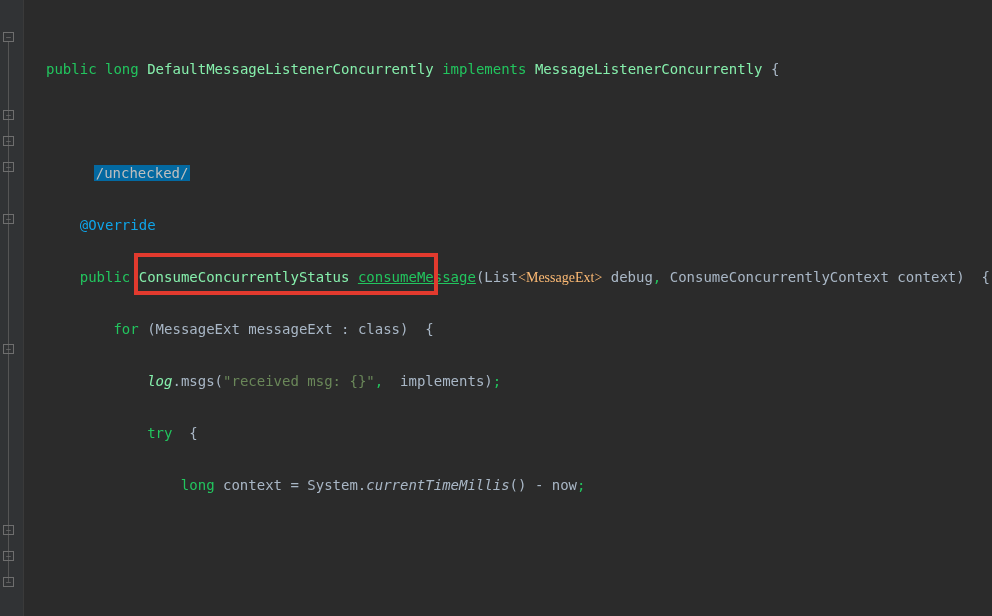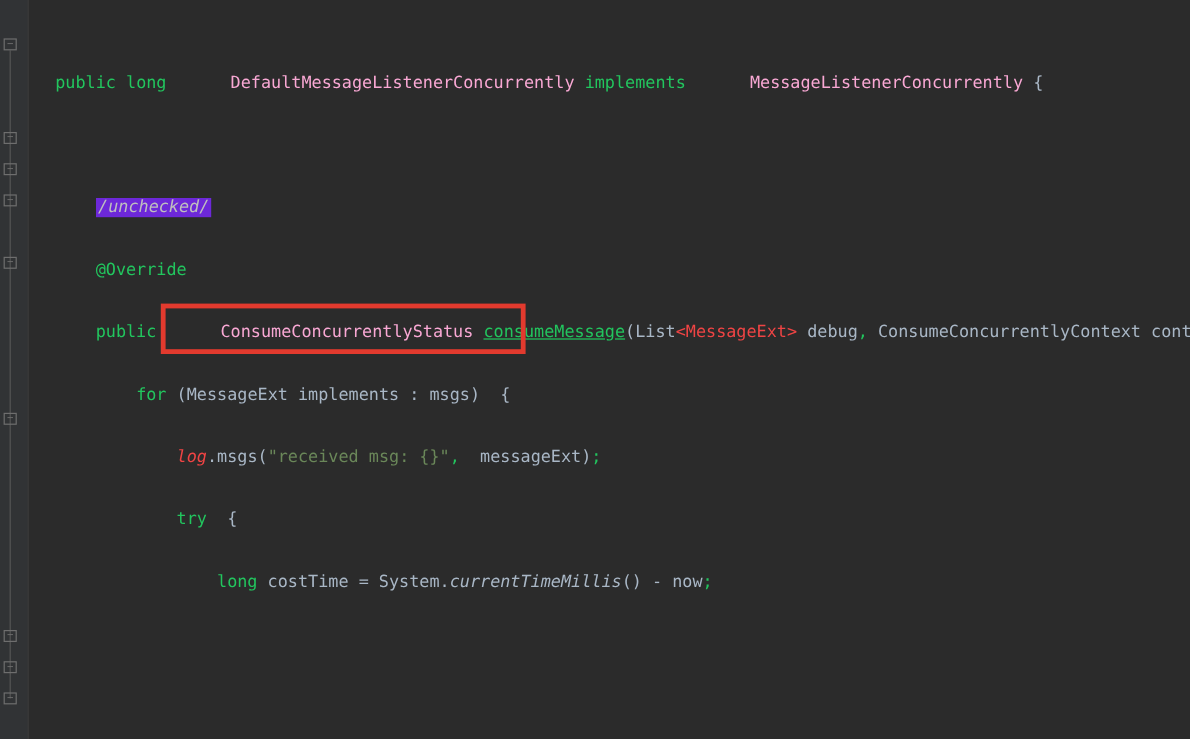--- a/index.html
+++ b/index.html
@@ -47,32 +47,32 @@
     position: absolute;
     left: 24px;
     top: 0;
     right: 0;
     padding-top: 30px;
     padding-left: 22px;
     white-space: pre;
   }
   .line { height: 26px; }
   .kw { color: #22c55e; }
-  .cls { color: #f9a8d4; margin-left: 45px; }
+  .cls { color: #86efac; }
   .mname { color: #22c55e; text-decoration: underline; }
-  .ann { color: #22c55e; }
+  .ann { color: #0ea5e9; }
   .str { color: #6a8759; }
-  .cstatic { color: #ef4444; font-style: italic; margin-top: 19px; }
+  .cstatic { color: #86efac; font-style: italic; margin-top: 19px; }
   .smethod { color: #a9b7c6; font-style: italic; }
-  .generic { color: #ef4444; }
+  .generic { color: #fdba74; font-family: Liberation Serif, serif; }
   .comment-box {
-    background: #6d28d9;
+    background: #0369a1;
     color: #bfbfbf;
     padding: 0 2px;
-    font-style: italic;
+    margin-left: 14px;
   }
   .p { color: #a9b7c6; }
   .highlight-box {
     position: absolute;
     border: 4px solid #e23a2e;
     pointer-events: none;
   }
 </style>
 </head>
 <body>
@@ -89,24 +89,24 @@
   <div class="gutter-icon" style="top:551px;">−</div>
   <div class="gutter-icon" style="top:577px;">−</div>
 </div>
 
 <div class="code">
 <div class="line"><span class="kw">public</span> <span class="kw">long</span> <span class="cls">DefaultMessageListenerConcurrently</span> <span class="kw">implements</span> <span class="cls">MessageListenerConcurrently</span> <span class="p">{</span></div>
 <div class="line"></div>
 <div class="line">    <span class="comment-box">/unchecked/</span></div>
 <div class="line">    <span class="ann">@Override</span></div>
 <div class="line">    <span class="kw">public</span> <span class="cls">ConsumeConcurrentlyStatus</span> <span class="mname">consumeMessage</span><span class="p">(List</span><span class="generic">&lt;MessageExt&gt;</span><span class="p"> debug</span><span class="kw">,</span><span class="p"> ConsumeConcurrentlyContext context)  {</span></div>
-<div class="line">        <span class="kw">for</span><span class="p"> (MessageExt implements : msgs)  {</span></div>
-<div class="line">            <span class="cstatic">log</span><span class="p">.msgs(</span><span class="str">"received msg: {}"</span><span class="kw">,</span><span class="p">  messageExt)</span><span class="kw">;</span></div>
+<div class="line">        <span class="kw">for</span><span class="p"> (MessageExt messageExt : class)  {</span></div>
+<div class="line">            <span class="cstatic">log</span><span class="p">.msgs(</span><span class="str">"received msg: {}"</span><span class="kw">,</span><span class="p">  implements)</span><span class="kw">;</span></div>
 <div class="line">            <span class="kw">try</span><span class="p">  {</span></div>
-<div class="line">                <span class="kw">long</span><span class="p"> costTime = System.</span><span class="smethod">currentTimeMillis</span><span class="p">() - now</span><span class="kw">;</span></div>
+<div class="line">                <span class="kw">long</span><span class="p"> context = System.</span><span class="smethod">currentTimeMillis</span><span class="p">() - now</span><span class="kw">;</span></div>
 
 
 
 
 
 
 
 
 
 

